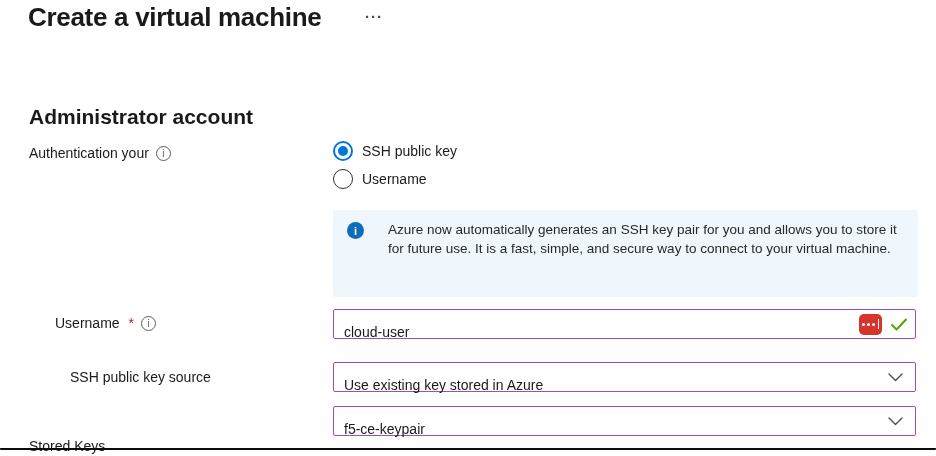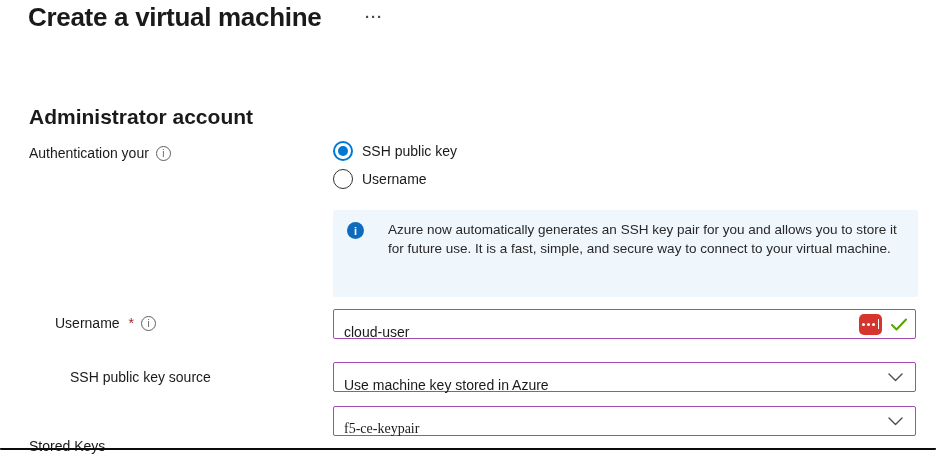--- a/index.html
+++ b/index.html
@@ -239,33 +239,33 @@
           <polyline points="1,7 5.5,11.5 15,1.5" fill="none" stroke="#57a300" stroke-width="2" stroke-linecap="round" stroke-linejoin="round"></polyline>
         </svg>
     </span>
   </div>
 
   <div class="field-label" style="top:369px;margin-left:41px;">
     <span>SSH public key source</span>
   </div>
 
   <div class="control-box dropdown" style="top:362px;">
-    <span class="control-value">Use machine key stored in Azure</span>
+    <span class="control-value">Use existing key stored in Azure</span>
     <span class="chevron-wrap">
       <svg width="15" height="9" viewBox="0 0 15 9">
           <polyline points="1,1 7.5,7.5 14,1" fill="none" stroke="#4d4c4b" stroke-width="1.4" stroke-linecap="round" stroke-linejoin="round"></polyline>
         </svg>
     </span>
   </div>
 
   <div class="field-label" style="top:438px;">
     <span>Stored Keys</span>
   </div>
 
-  <div class="control-box dropdown" style="top:406px;font-family:Liberation Serif, serif;">
+  <div class="control-box dropdown" style="top:406px;">
     <span class="control-value">f5-ce-keypair</span>
     <span class="chevron-wrap">
       <svg width="15" height="9" viewBox="0 0 15 9">
           <polyline points="1,1 7.5,7.5 14,1" fill="none" stroke="#4d4c4b" stroke-width="1.4" stroke-linecap="round" stroke-linejoin="round"></polyline>
         </svg>
     </span>
   </div>
 
   <div class="bottom-divider"></div>
 

